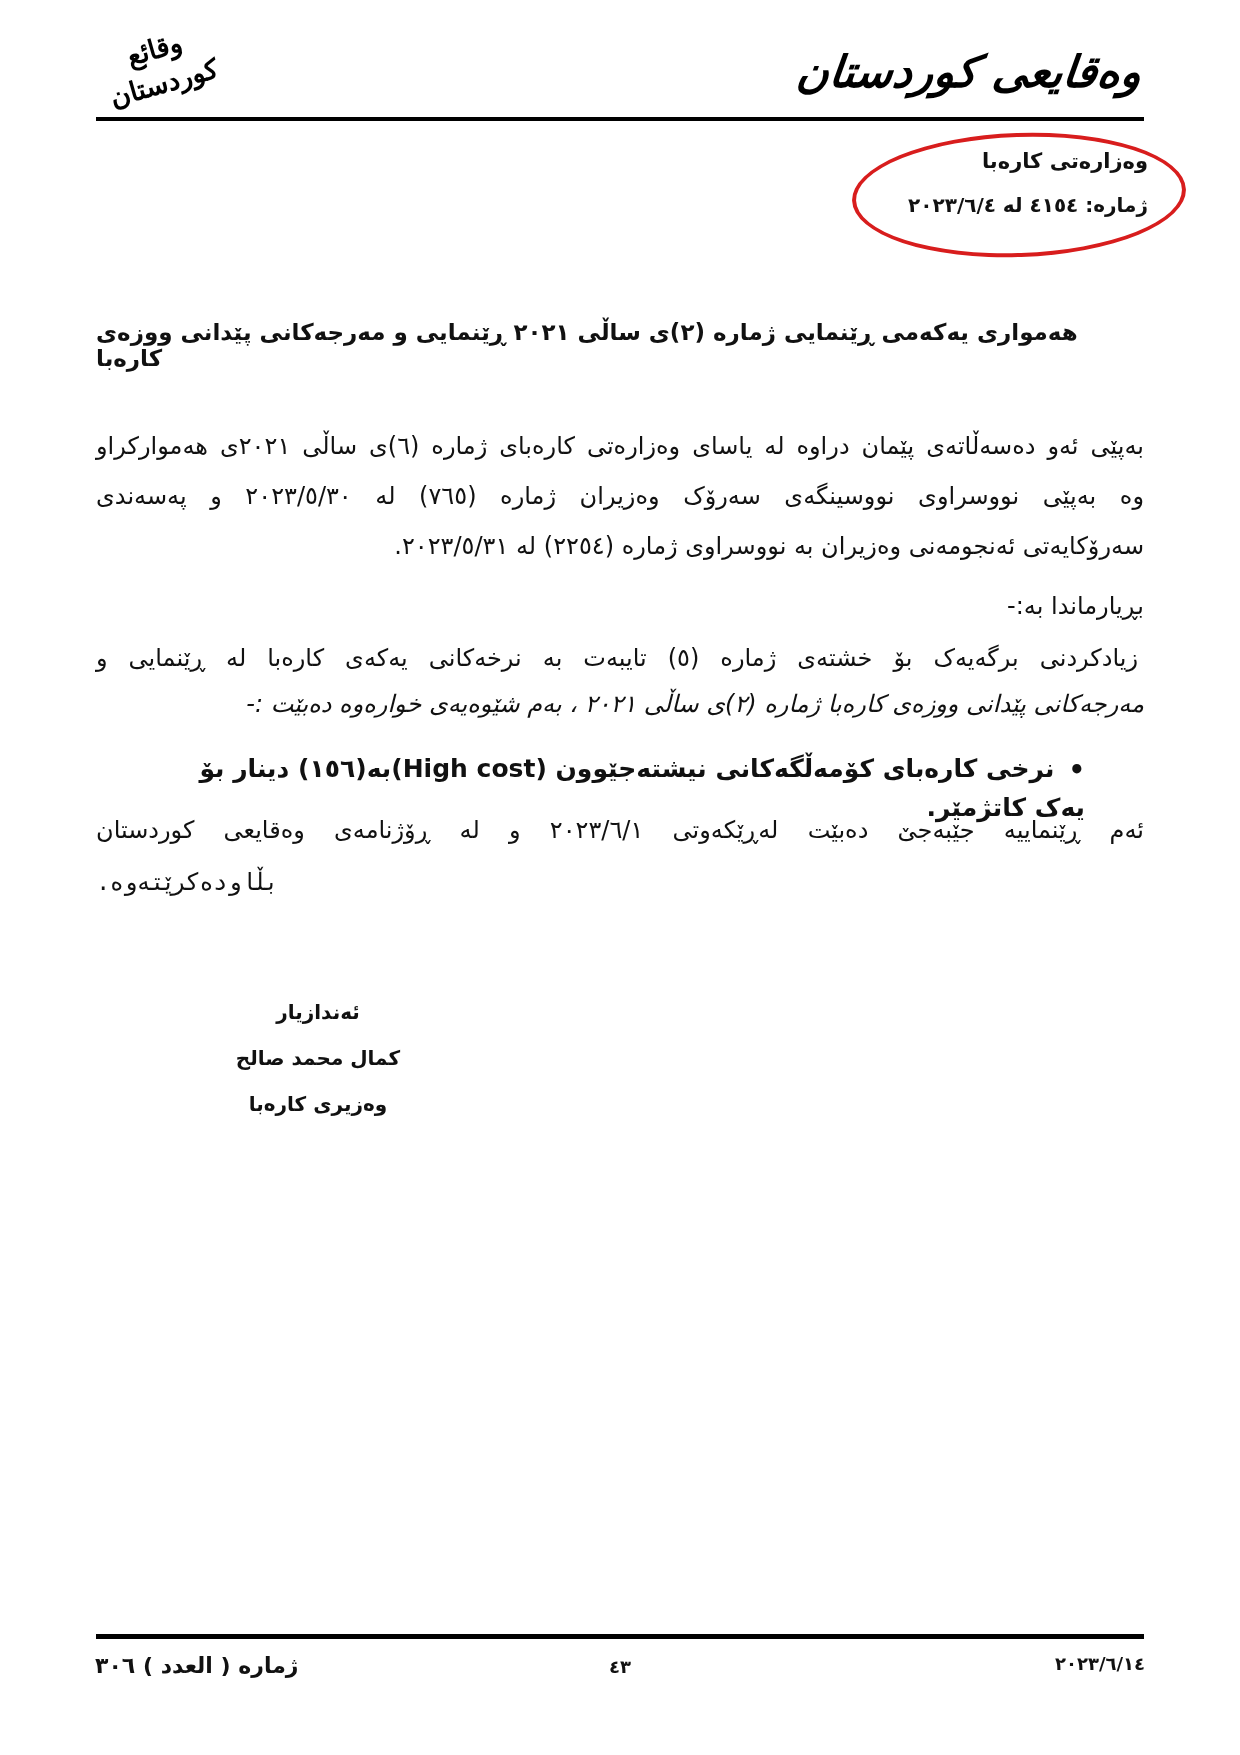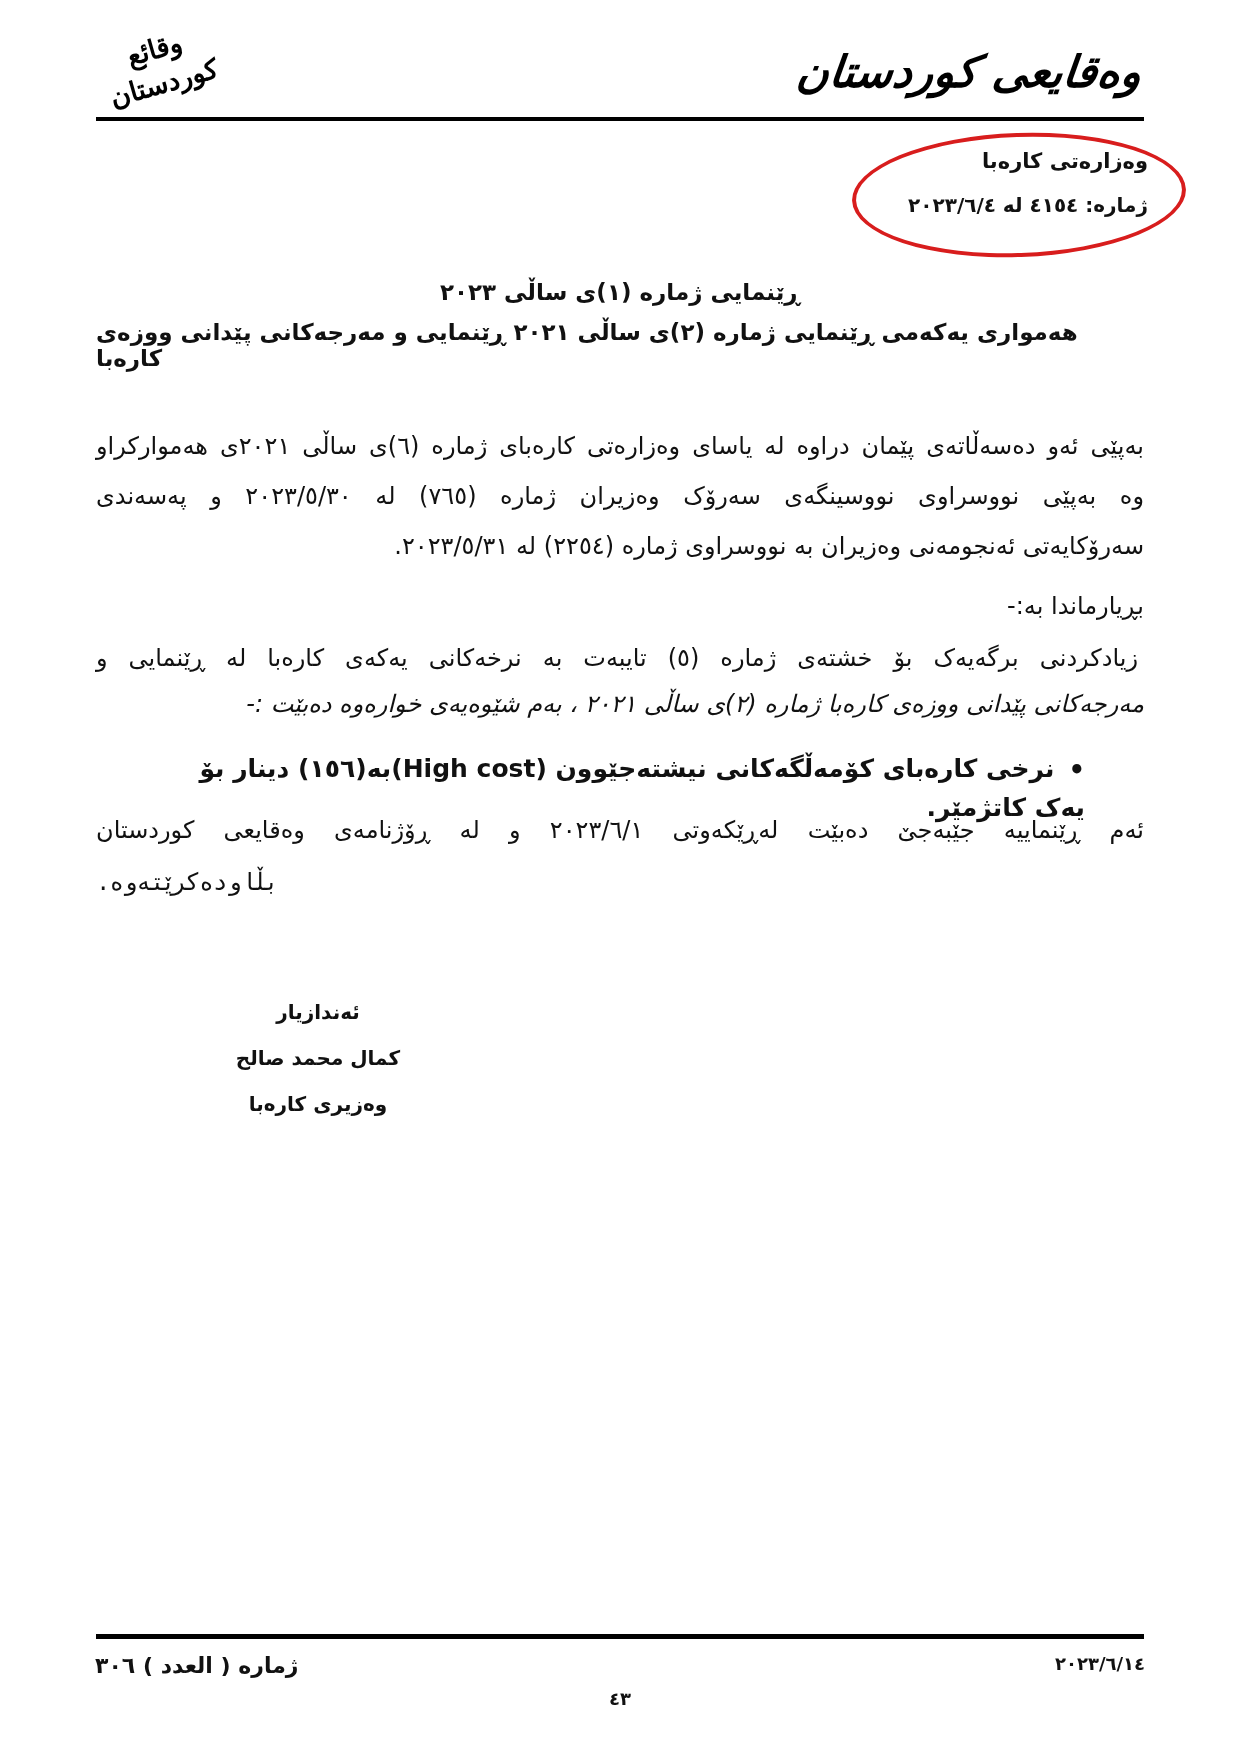--- a/index.html
+++ b/index.html
@@ -67,39 +67,38 @@
   .p2-l2{top:866px;}
   
   .signature{
     left:218px;top:1000px;width:200px;
     text-align:center;font-weight:bold;font-size:20px;
   }
   .signature .sig-line{margin-bottom:22px;white-space:nowrap;}
   
   .footer-rule{left:96px;top:1634px;width:1048px;height:5px;background:#000;}
   .footer-date{right:95px;top:1653px;font-size:18px;font-weight:bold;white-space:nowrap;}
-  .footer-page{left:96px;top:1656px;width:1048px;text-align:center;font-size:18px;font-weight:bold;margin-top:32px;}
+  .footer-page{left:96px;top:1656px;width:1048px;text-align:center;font-size:18px;font-weight:bold;}
   .footer-issue{left:95px;top:1653px;font-size:22px;font-weight:bold;white-space:nowrap;direction:rtl;}
 </style>
 </head>
 <body>
 
 <div class="page">
 
   <div class="abs seal">وقائع كوردستان</div>
 
   <div class="abs masthead">وەقايعی كوردستان</div>
 
   <div class="abs top-rule"></div>
 
   <div class="abs stamp-oval"></div>
   <div class="abs stamp-line1">وەزارەتی کارەبا</div>
   <div class="abs stamp-line2">ژمارە: ٤١٥٤ لە ٢٠٢٣/٦/٤</div>
 
-  <div class="abs title1">ڕێنمایی ژمارە (١)ی ساڵی ٢٠٢٣</div>
   <div class="abs title2">هەمواری  یەکەمی ڕێنمایی ژمارە (٢)ی ساڵی ٢٠٢١ ڕێنمایی و مەرجەکانی پێدانی ووزەی کارەبا</div>
 
   <div class="abs bodyline p1-l1">بەپێی ئەو دەسەڵاتەی پێمان دراوە لە یاسای وەزارەتی کارەبای ژمارە (٦)ی ساڵی ٢٠٢١ی هەموارکراو</div>
   <div class="abs bodyline p1-l2">وە بەپێی نووسراوی نووسینگەی سەرۆک وەزیران ژمارە (٧٦٥) لە ٢٠٢٣/٥/٣٠ و پەسەندی</div>
   <div class="abs bodyline p1-l3 last-right">سەرۆکایەتی ئەنجومەنی وەزیران بە نووسراوی ژمارە (٢٢٥٤) لە ٢٠٢٣/٥/٣١.</div>
 
   <div class="abs bodyline decision last-right">بڕیارماندا بە:-</div>
 
   <div class="abs bodyline add-l1">زیادکردنی برگەیەک بۆ خشتەی ژمارە (٥) تایبەت بە نرخەکانی یەکەی کارەبا لە ڕێنمایی و</div>
   <div class="abs bodyline add-l2 last-right">مەرجەکانی پێدانی ووزەی کارەبا ژمارە (٢)ی ساڵی ٢٠٢١ ، بەم شێوەیەی خوارەوە دەبێت :-</div>

